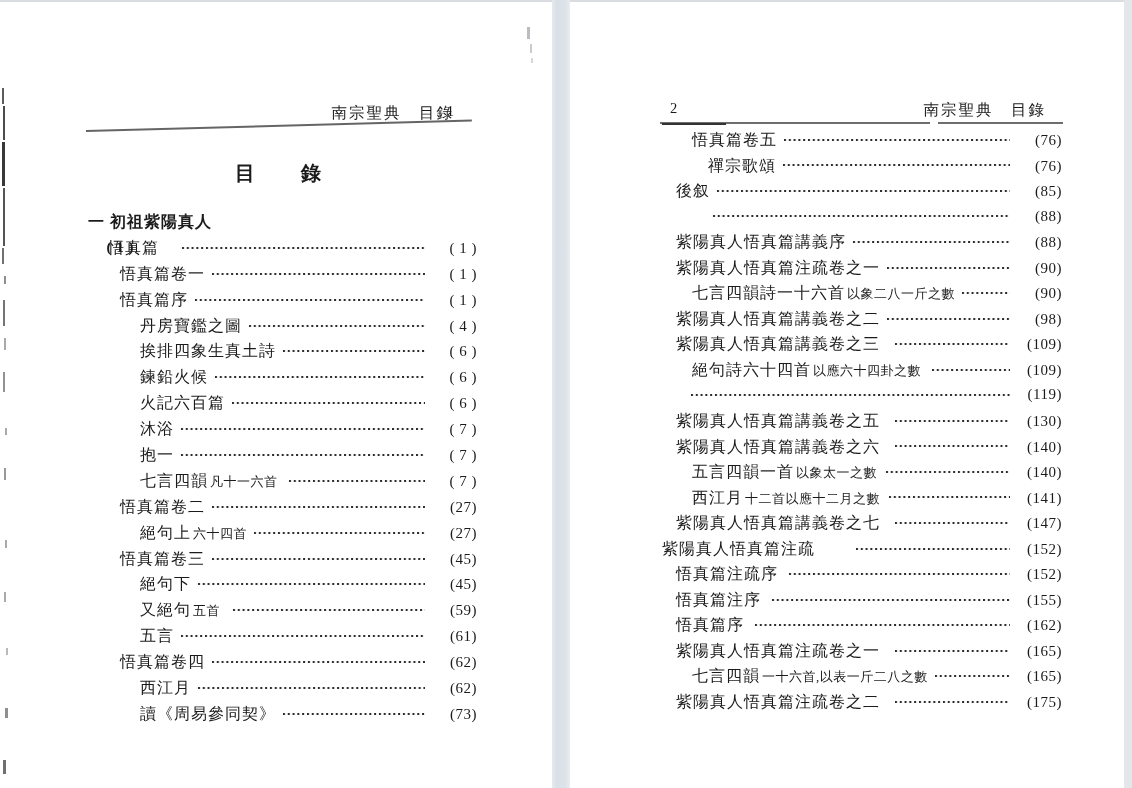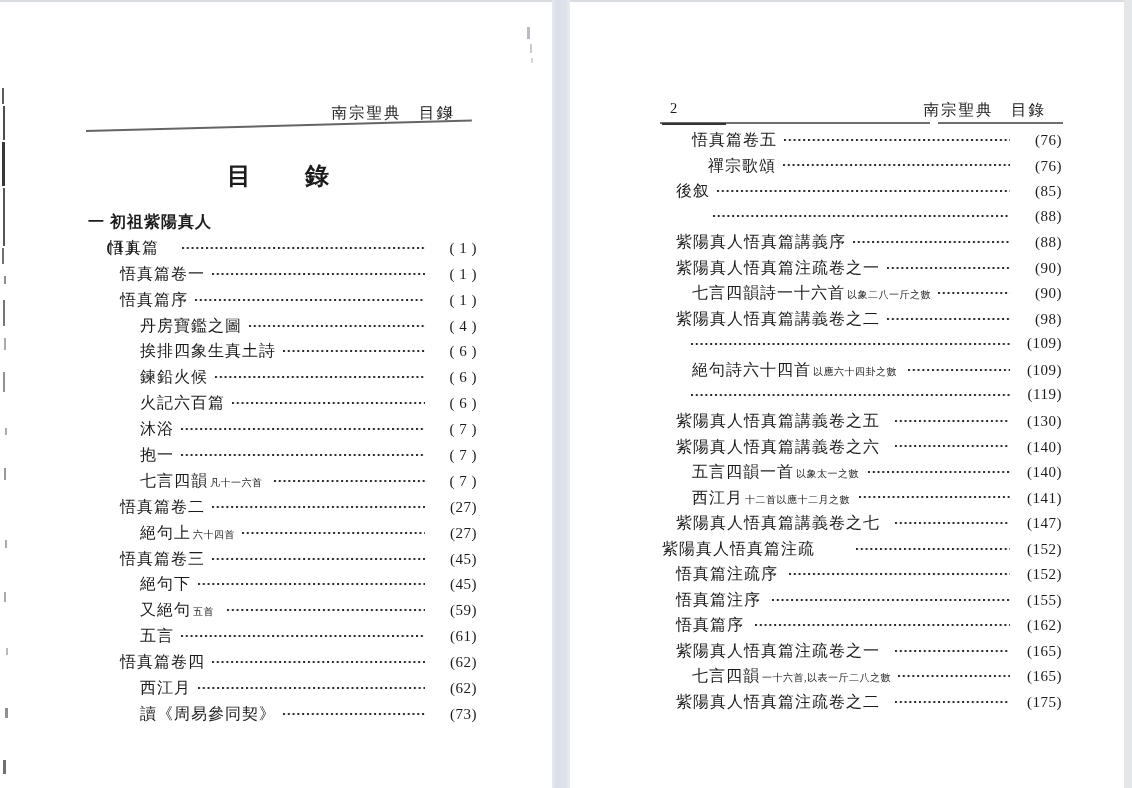--- a/index.html
+++ b/index.html
@@ -17,31 +17,31 @@
   .af{position:absolute;}
 
   
   .pg-header{position:absolute;height:24px;font-size:15.5px;letter-spacing:2px;}
   .pg-header .hd-title{display:block;text-align:right;transform:translateX(-16px);}
   .hd-num{position:absolute;top:0;font-size:14.5px;letter-spacing:0;}
   .rule{position:absolute;background:#4a4a4a;}
 
   
   .toc-title{position:absolute;left:88px;top:160px;width:382px;text-align:center;
-    font-size:24px;font-weight:bold;letter-spacing:2px;}
+    font-size:20px;font-weight:bold;letter-spacing:2px;}
 
   
   .toc{position:absolute;}
   #left-toc{left:88px;top:209px;width:389px;--rh:25.9px;}
   #right-toc{left:662px;top:127px;width:400px;--rh:25.55px;}
   .row{display:flex;align-items:baseline;height:var(--rh);line-height:var(--rh);
     font-size:16px;letter-spacing:1px;white-space:nowrap;box-sizing:border-box;width:100%;}
   .row.bold{font-weight:bold;flex-direction:column;}
   .lbl{flex:none;}
-  .note{flex:none;font-size:10px;letter-spacing:0.5px;margin-left:2px;}
+  .note{flex:none;font-size:13px;letter-spacing:0.5px;margin-left:2px;}
   .leader{flex:1 1 auto;min-width:10px;align-self:center;height:6px;margin:0 6px;
     background-image:radial-gradient(circle at 2px 3px,#2b2b2b 1.05px,transparent 1.5px);
     background-size:4.8px 6px;background-repeat:repeat-x;}
   .pg{flex:none;width:46px;text-align:right;font-size:15px;letter-spacing:0.5px;}
 
   #left-toc .lvl1{padding-left:20px;justify-content:center;}
   #left-toc .lvl2{padding-left:32px;}
   #left-toc .lvl3{padding-left:52px;}
   #right-toc .lvl1{padding-left:14px;}
   #right-toc .lvl2{padding-left:30px;}
@@ -212,20 +212,21 @@
         <span class="note">以象二八一斤之數</span>
         <span class="leader"></span>
         <span class="pg">(90)</span>
       </div>
       <div class="row lvl1">
         <span class="lbl">紫陽真人悟真篇講義卷之二</span>
         <span class="leader"></span>
         <span class="pg">(98)</span>
       </div>
       <div class="row lvl1">
+        <span class="lbl">紫陽真人悟真篇講義卷之三</span>
         <span class="leader" style="margin-left: 14px;"></span>
         <span class="pg">(109)</span>
       </div>
       <div class="row lvl2">
         <span class="lbl">絕句詩六十四首</span>
         <span class="note">以應六十四卦之數</span>
         <span class="leader" style="margin-left: 10px;"></span>
         <span class="pg">(109)</span>
       </div>
       <div class="row lvl1">

